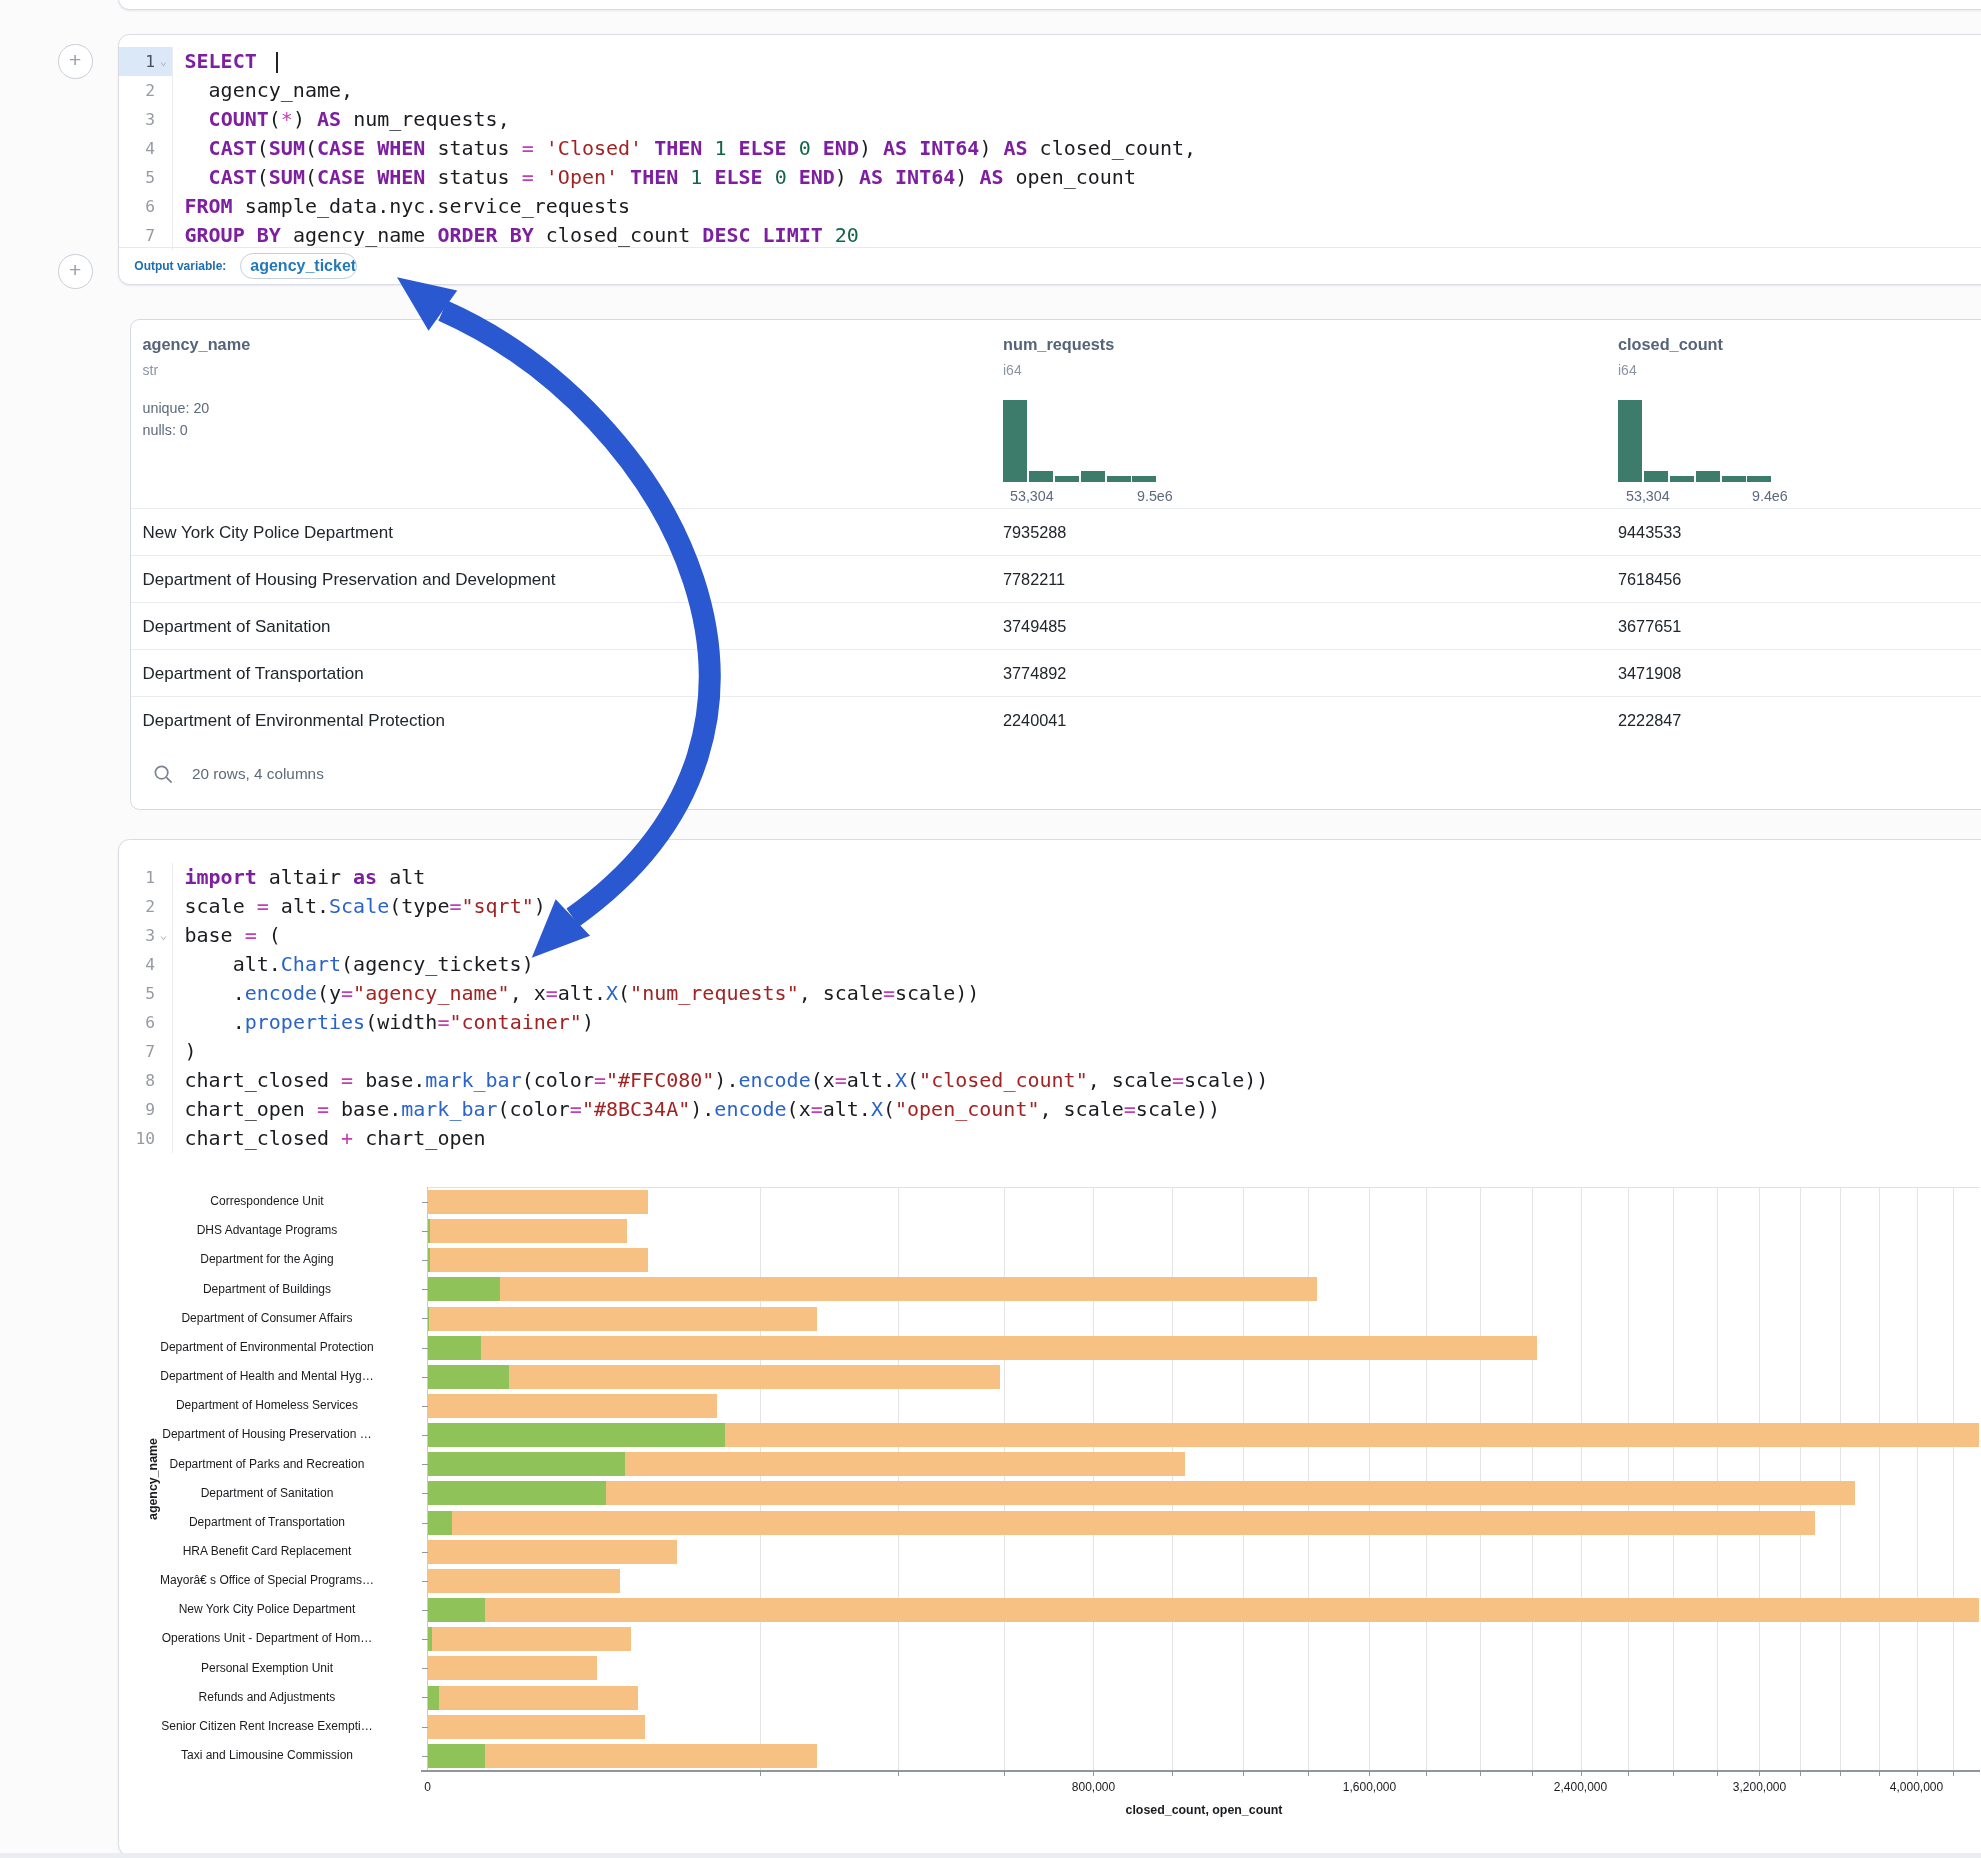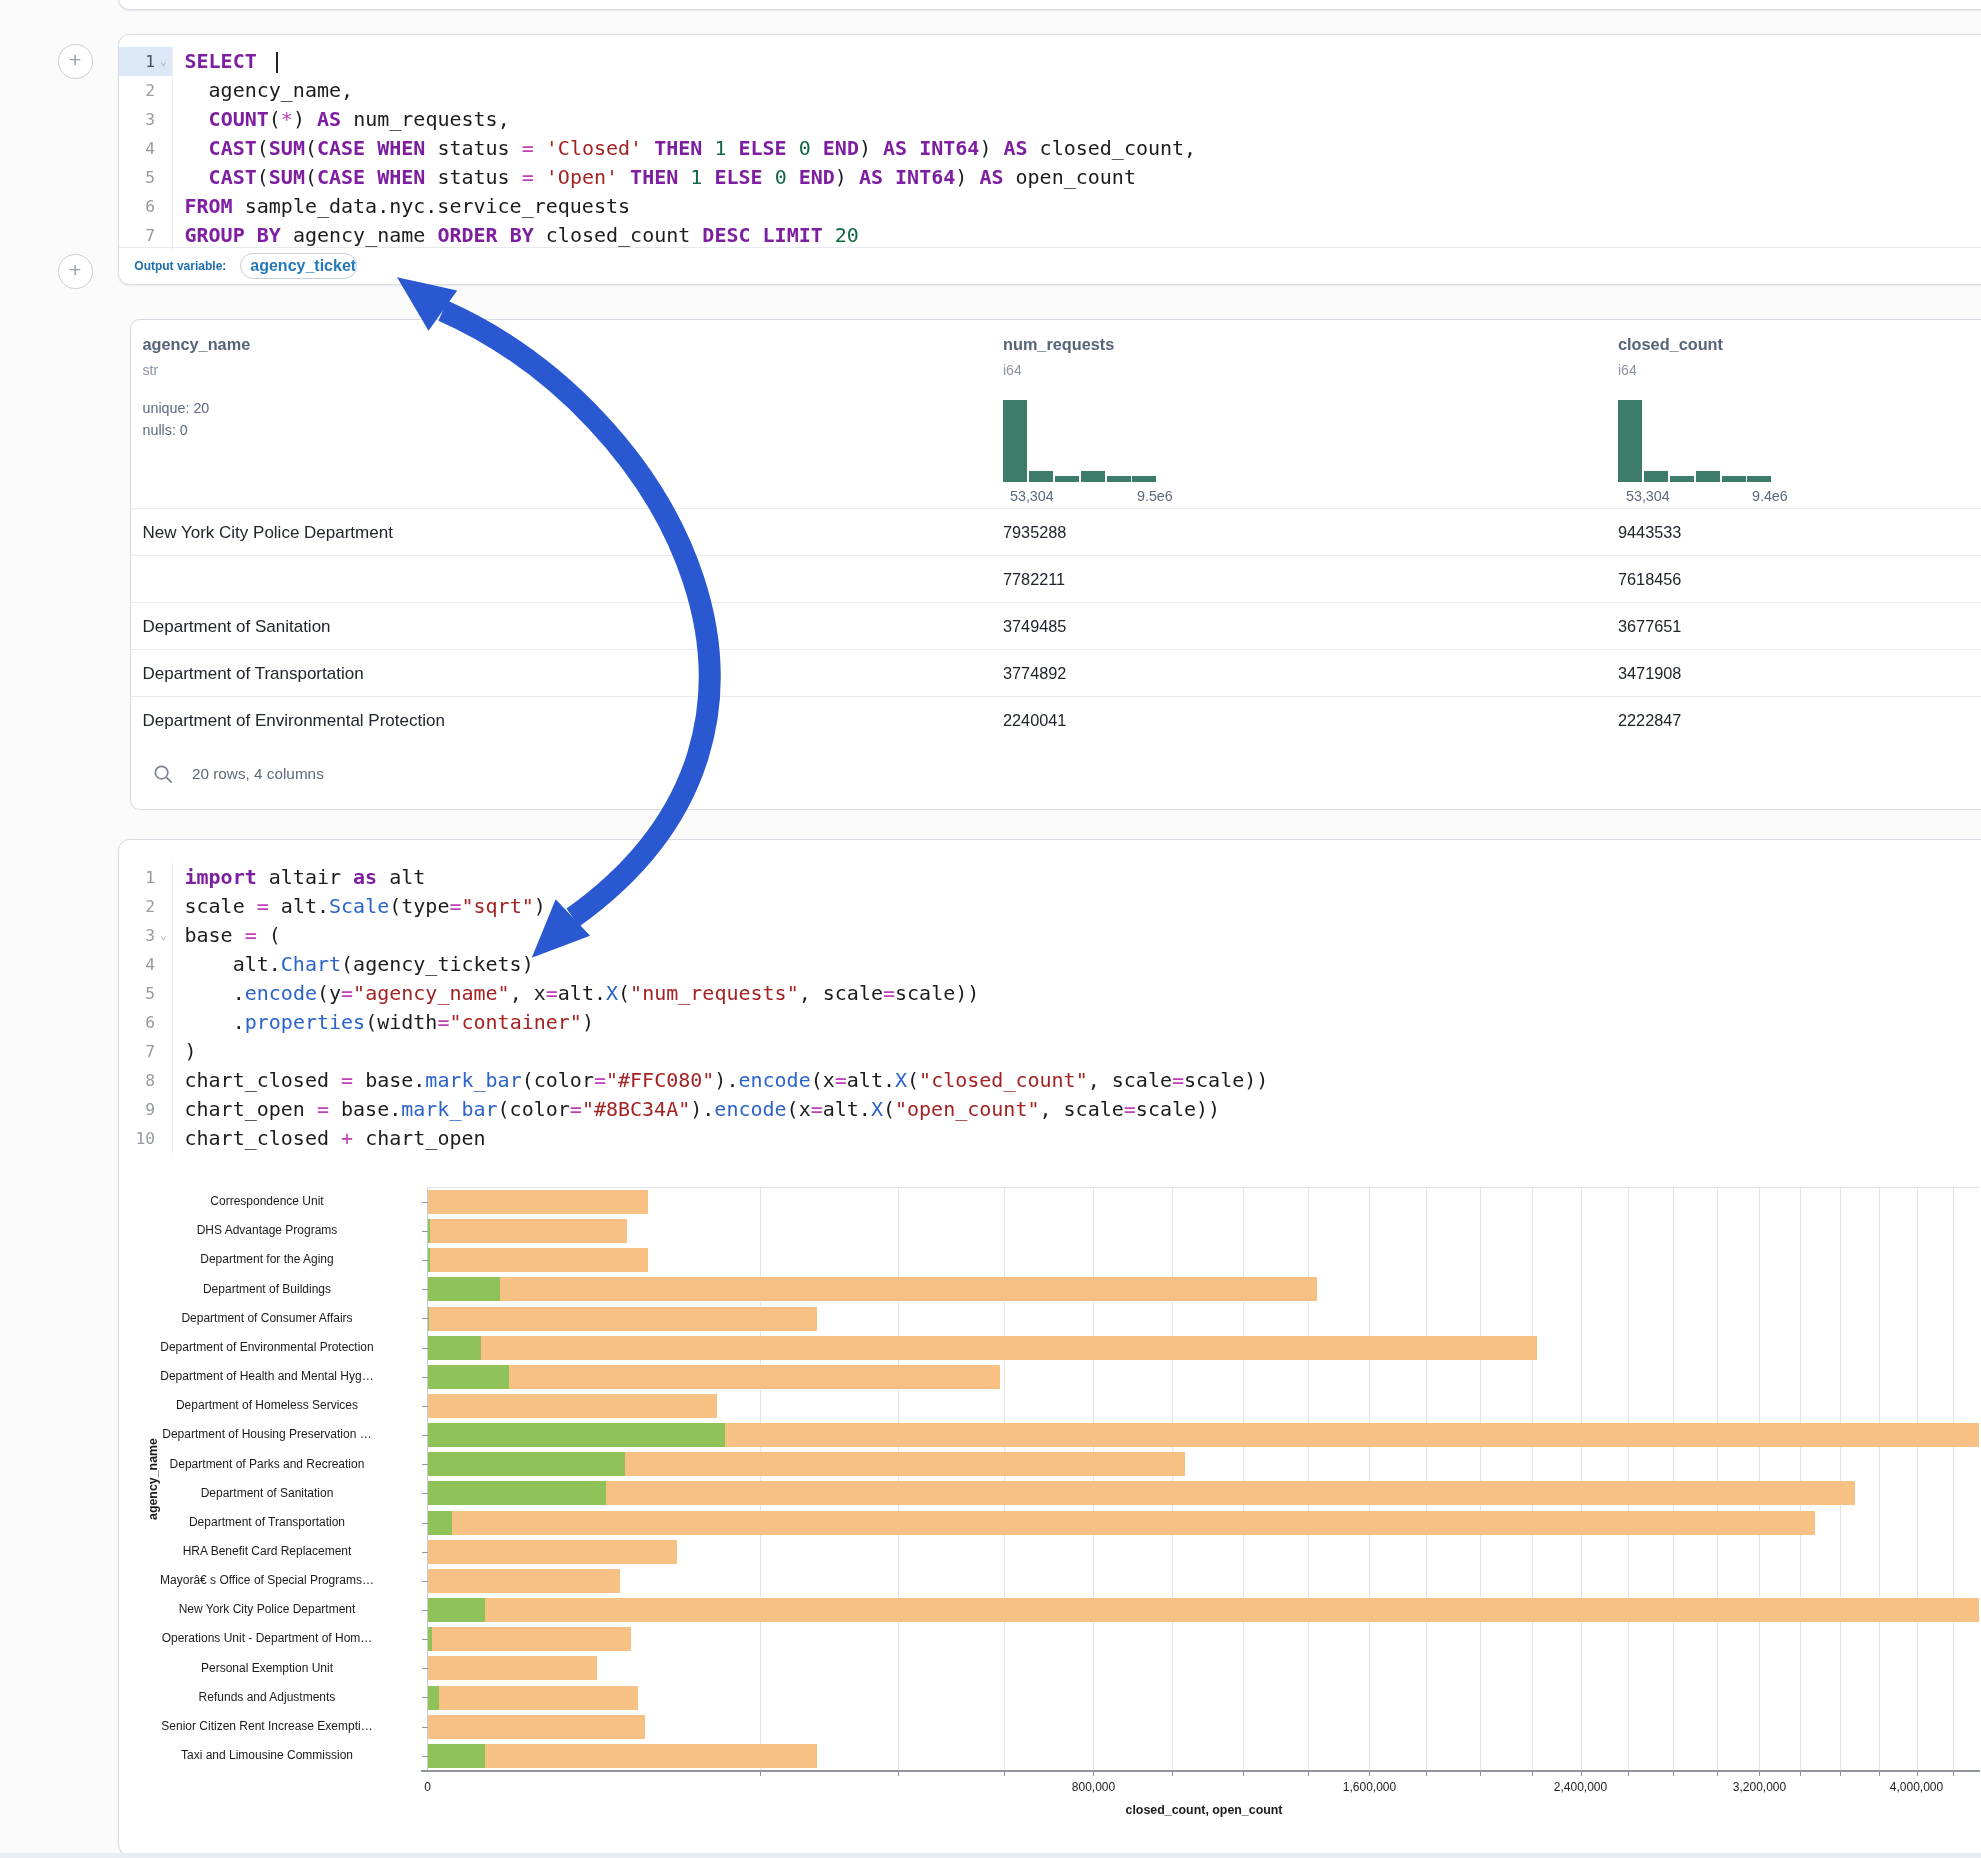--- a/index.html
+++ b/index.html
@@ -115,20 +115,21 @@
         <div class="hist-lab" style="left:1495px;top:168px;">53,304</div>
         <div class="hist-lab" style="left:1621px;top:168px;">9.4e6</div>
       </div>
     <div id="tbody">
         <div class="trow" style="top:188px;">
           <div class="c0">New York City Police Department</div>
           <div class="c1">7935288</div>
           <div class="c2">9443533</div>
         </div>
         <div class="trow" style="top:235px;">
+          <div class="c0">Department of Housing Preservation and Development</div>
           <div class="c1">7782211</div>
           <div class="c2">7618456</div>
         </div>
         <div class="trow" style="top:282px;">
           <div class="c0">Department of Sanitation</div>
           <div class="c1">3749485</div>
           <div class="c2">3677651</div>
         </div>
         <div class="trow" style="top:329px;">
           <div class="c0">Department of Transportation</div>

